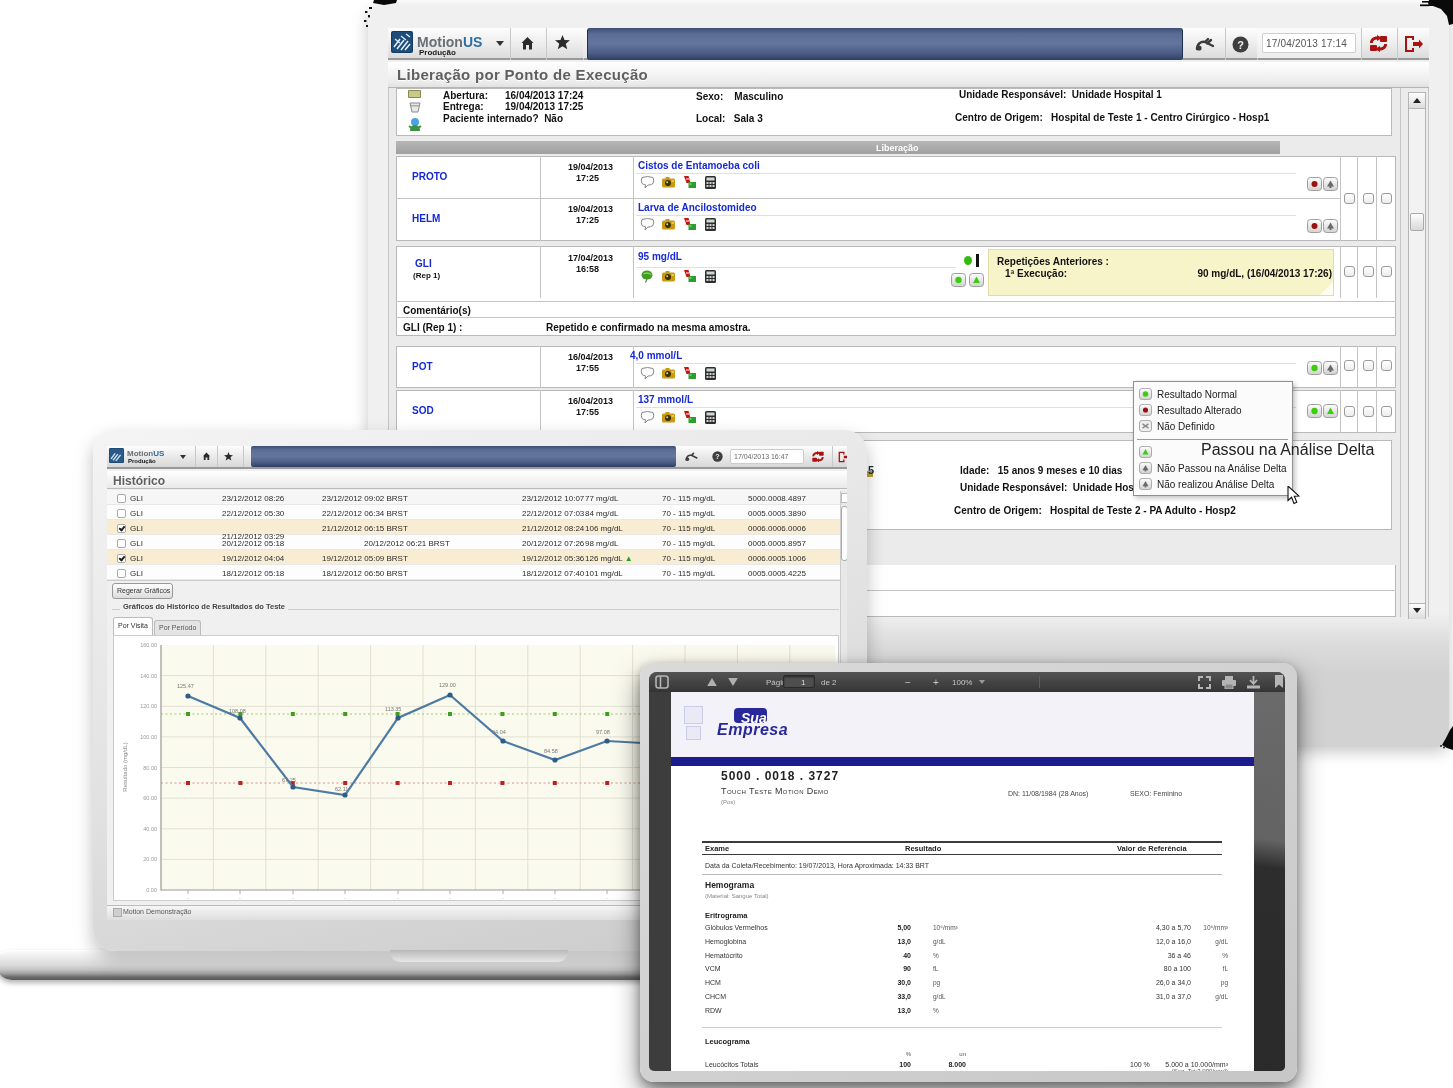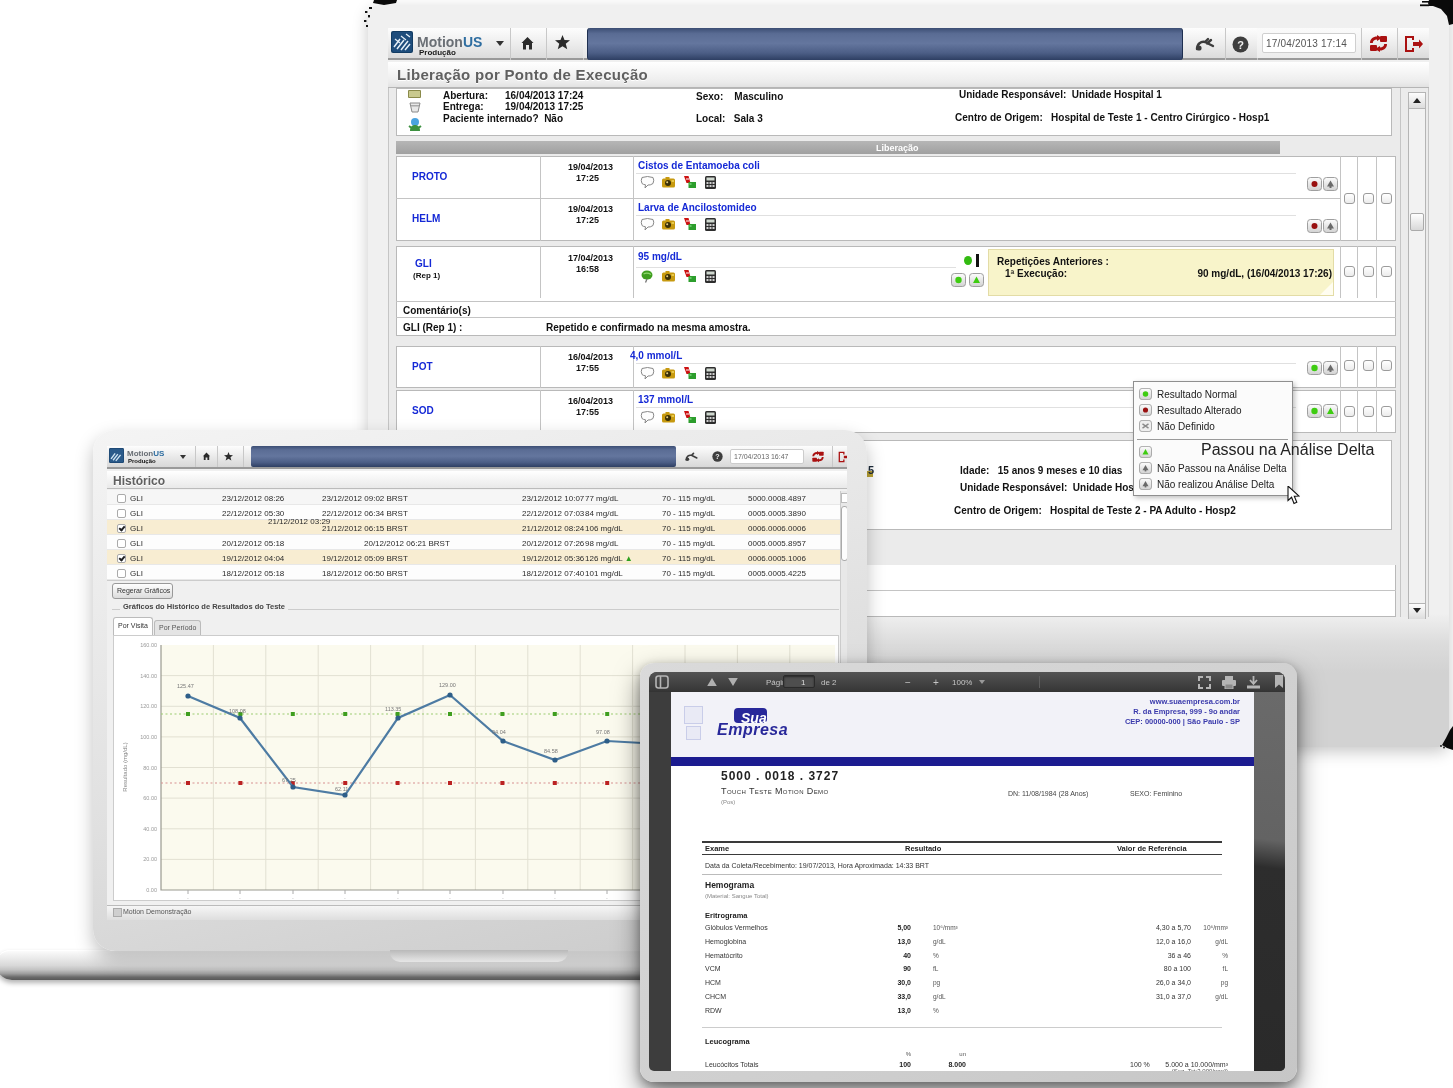--- a/index.html
+++ b/index.html
@@ -528,21 +528,21 @@
         <div class="lt6" style="top:4px;">70 - 115 mg/dL</div>
         <div class="lt7" style="top:4px;">5000.0008.4897</div>
       <div class="lt1" style="top:19px;">GLI</div>
         <div class="lt2" style="top:19px;">22/12/2012 05:30</div>
         <div class="lt3" style="top:19px;">22/12/2012 06:34 BRST</div>
         <div class="lt4" style="top:19px;">22/12/2012 07:03</div>
         <div class="lt5" style="top:19px;">84 mg/dL</div>
         <div class="lt6" style="top:19px;">70 - 115 mg/dL</div>
         <div class="lt7" style="top:19px;">0005.0005.3890</div>
       <div class="lt1" style="top:34px;">GLI</div>
-        <div class="lt2" style="top:27px;margin-left:46px;">21/12/2012 03:29</div>
+        <div class="lt2" style="top:42px;">21/12/2012 03:29</div>
         <div class="lt3" style="top:34px;">21/12/2012 06:15 BRST</div>
         <div class="lt4" style="top:34px;">21/12/2012 08:24</div>
         <div class="lt5" style="top:34px;">106 mg/dL</div>
         <div class="lt6" style="top:34px;">70 - 115 mg/dL</div>
         <div class="lt7" style="top:34px;">0006.0006.0006</div>
       <div class="lt1" style="top:49px;">GLI</div>
         <div class="lt2" style="top:49px;">20/12/2012 05:18</div>
         <div class="lt3" style="top:49px;padding-left:42px;">20/12/2012 06:21 BRST</div>
         <div class="lt4" style="top:49px;">20/12/2012 07:26</div>
         <div class="lt5" style="top:49px;">98 mg/dL</div>
@@ -682,22 +682,20 @@
       <div style="position:absolute;left:595px;top:0;width:41px;height:399px;
            background:linear-gradient(187deg,#6b6b6b 0%,#636363 42%,#2d2d2d 49%,#2a2a2a 100%);"></div>
       <div id="pdfpage">
 
         <div style="position:absolute;left:0;top:0;width:583px;height:66px;background:#f2f2f8;"></div>
         <div style="position:absolute;left:13px;top:15px;width:17px;height:16px;border:1px solid #c9cde9;background:#e9eaf5;"></div>
         <div style="position:absolute;left:15px;top:35px;width:13px;height:12px;border:1px solid #c9cde9;background:#e9eaf5;"></div>
         <div style="position:absolute;left:63px;top:17px;width:33px;height:15px;background:#28289a;border-radius:4px;"></div>
         <div style="position:absolute;left:70px;top:19px;font-size:14px;font-weight:bold;font-style:italic;color:#fff;">Sua</div>
         <div style="position:absolute;left:46px;top:30px;font-size:16px;font-weight:bold;font-style:italic;color:#28289a;letter-spacing:0.5px;">Empresa</div>
-        <div style="position:absolute;left:319px;top:6px;width:250px;text-align:right;font-size:7.5px;font-weight:bold;color:#3a3aac;line-height:10px;">
-           www.suaempresa.com.br<br>R. da Empresa, 999 - 9o andar<br>CEP: 00000-000 | São Paulo - SP</div>
 
         <div style="position:absolute;left:0;top:66px;width:583px;height:9px;background:#1c1c90;"></div>
         <div style="position:absolute;left:50px;top:78px;font-size:12px;font-weight:bold;color:#222;letter-spacing:1px;">5000 . 0018 . 3727</div>
         <div style="position:absolute;left:50px;top:95px;font-size:9px;color:#333;font-variant:small-caps;letter-spacing:0.4px;">Touch Teste Motion Demo</div>
         <div style="position:absolute;left:50px;top:108px;font-size:6px;color:#888;">(Pos)</div>
         <div style="position:absolute;left:337px;top:99px;font-size:7px;color:#444;">DN: 11/08/1984 (28 Anos)</div>
         <div style="position:absolute;left:459px;top:99px;font-size:7px;color:#444;">SEXO: Feminino</div>
 
         <div style="position:absolute;left:31px;top:150px;width:520px;height:2px;background:#3a3a3a;"></div>
         <div style="position:absolute;left:34px;top:153px;font-size:7.5px;font-weight:bold;color:#222;">Exame</div>

